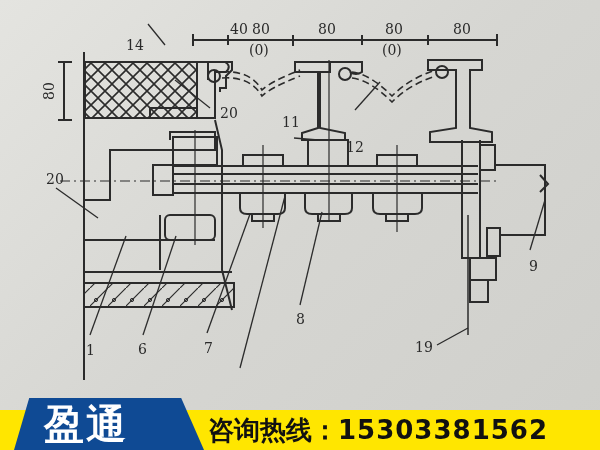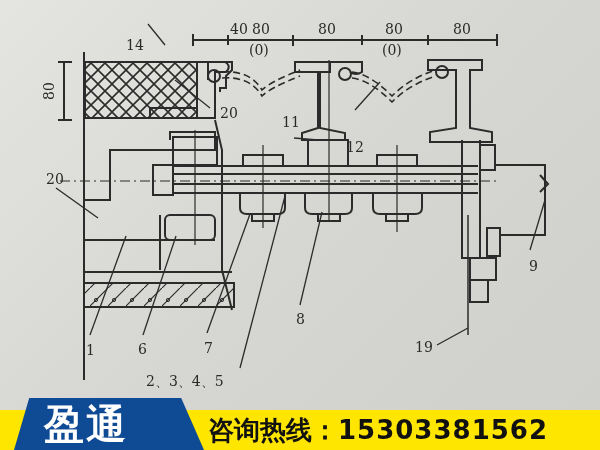--- a/index.html
+++ b/index.html
@@ -143,21 +143,20 @@
   <span class="lbl" style="left:220px;top:106px;">20</span>
   <span class="lbl" style="left:282px;top:115px;text-align:right;">11</span>
   <span class="lbl" style="left:346px;top:104px;margin-top:36px;">12</span>
   <span class="lbl" style="left:46px;top:172px;">20</span>
   <span class="lbl" style="left:86px;top:343px;">1</span>
   <span class="lbl" style="left:138px;top:342px;">6</span>
   <span class="lbl" style="left:204px;top:341px;">7</span>
   <span class="lbl" style="left:296px;top:312px;">8</span>
   <span class="lbl" style="left:529px;top:259px;">9</span>
   <span class="lbl" style="left:415px;top:340px;">19</span>
-  <span class="lbl" style="left:146px;top:374px;">2、3、4、5</span>
 
   <div class="banner">
     <div class="banner-yellow"></div>
     <div class="banner-blue"></div>
     <span class="brand">盈通</span>
     <span class="hotline"><span>咨询热线：</span><span class="num">15303381562</span></span>
   </div>
 </div>
 
 </body></html>

